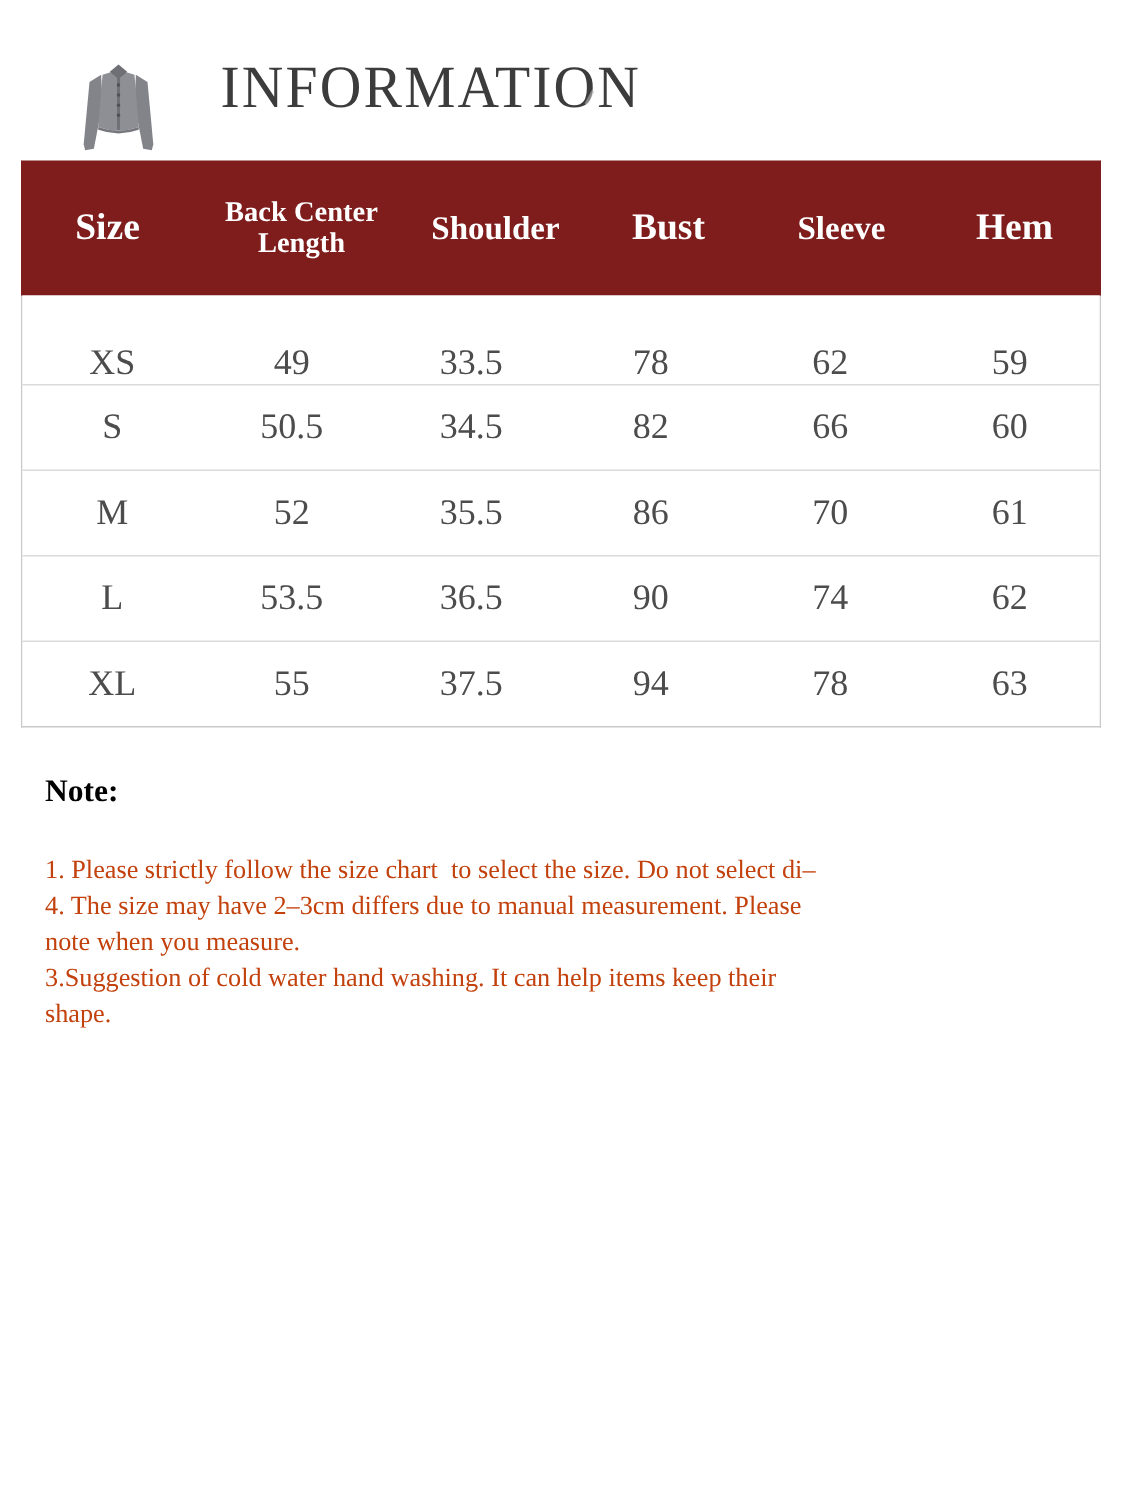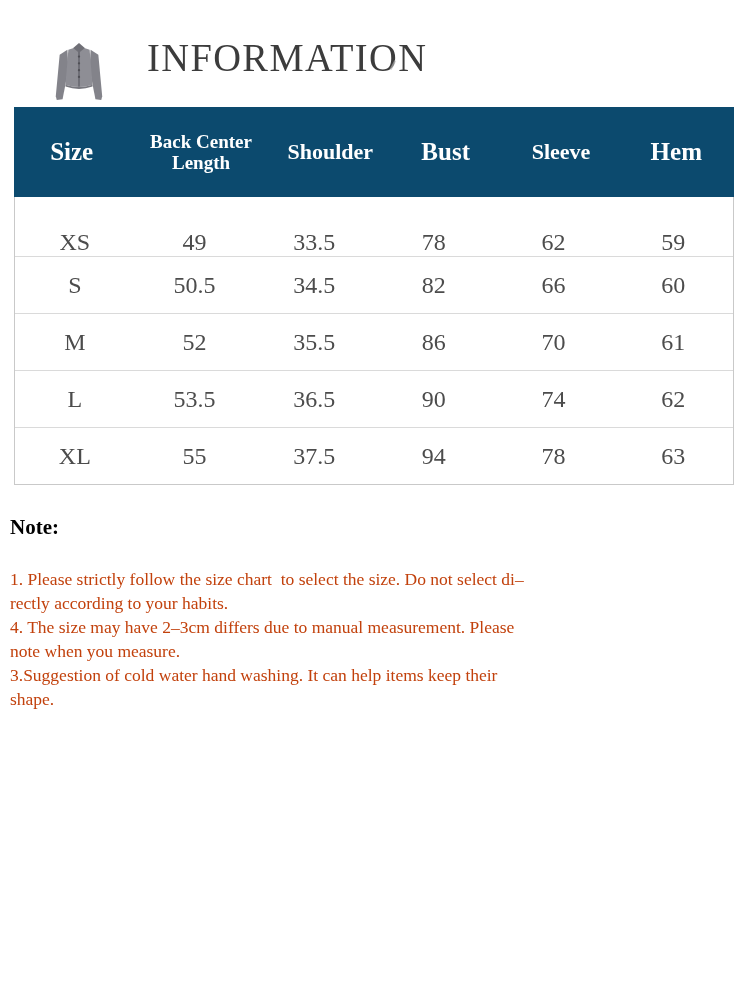--- a/index.html
+++ b/index.html
@@ -29,21 +29,21 @@
     transform: rotate(28deg); opacity: .6;
   }
 
   
   .size-table {
     position: absolute; left: 14px; top: 107px; width: 720px;
     border: 1px solid #c9c9c9; border-top: none;
   }
   .table-head {
     display: flex; width: 100%; height: 90px;
-    background: #0c4a6e; color: #ffffff;
+    background: #7f1d1d; color: #ffffff;
     margin: 0 -1px; width: 720px; margin-left: -1px;
   }
   .table-head .th {
     flex: 1 1 0; display: flex; align-items: center; justify-content: center;
     text-align: center; font-weight: 600; line-height: 1.12;
   }
   .th.size-col   { font-size: 25px; }
   .th.bcl-col    { font-size: 19px; padding: 0 14px; }
   .th.shoulder-col { font-size: 22px; }
   .th.bust-col   { font-size: 25px; }
@@ -55,21 +55,21 @@
     display: flex; height: 57px; align-items: center;
     border-top: 1px solid #dadada;
   }
   .tr:first-child { border-top: none; height: 59px; align-items: flex-end; }
   .tr .td {
     flex: 1 1 0; text-align: center;
     font-size: 24px; color: #4c4c4c; font-weight: 400;
   }
 
   
-  .note-section { position: absolute; left: 10px; top: 515px; width: 714px; }
+  .note-section { position: absolute; left: 30px; top: 515px; width: 714px; }
   .note-heading { font-size: 21px; font-weight: 700; color: #000000; }
   .note-lines { margin-top: 27px; }
   .note-line {
     font-size: 17.5px; color: #c2410c; line-height: 24px;
     white-space: pre-wrap;
   }
 </style>
 </head>
 <body>
 
@@ -150,21 +150,20 @@
         <div class="td">78</div>
         <div class="td">63</div>
       </div>
     </div>
   </div>
 
   <div class="note-section">
     <div class="note-heading">Note:</div>
     <div class="note-lines">
       <div class="note-line">1. Please strictly follow the size chart  to select the size. Do not select di–</div>
-      <div class="note-line">rectly according to your habits.</div>
       <div class="note-line">4. The size may have 2–3cm differs due to manual measurement. Please</div>
       <div class="note-line">note when you measure.</div>
       <div class="note-line">3.Suggestion of cold water hand washing. It can help items keep their</div>
       <div class="note-line">shape.</div>
     </div>
   </div>
 
 </div>
 
 </body></html>

